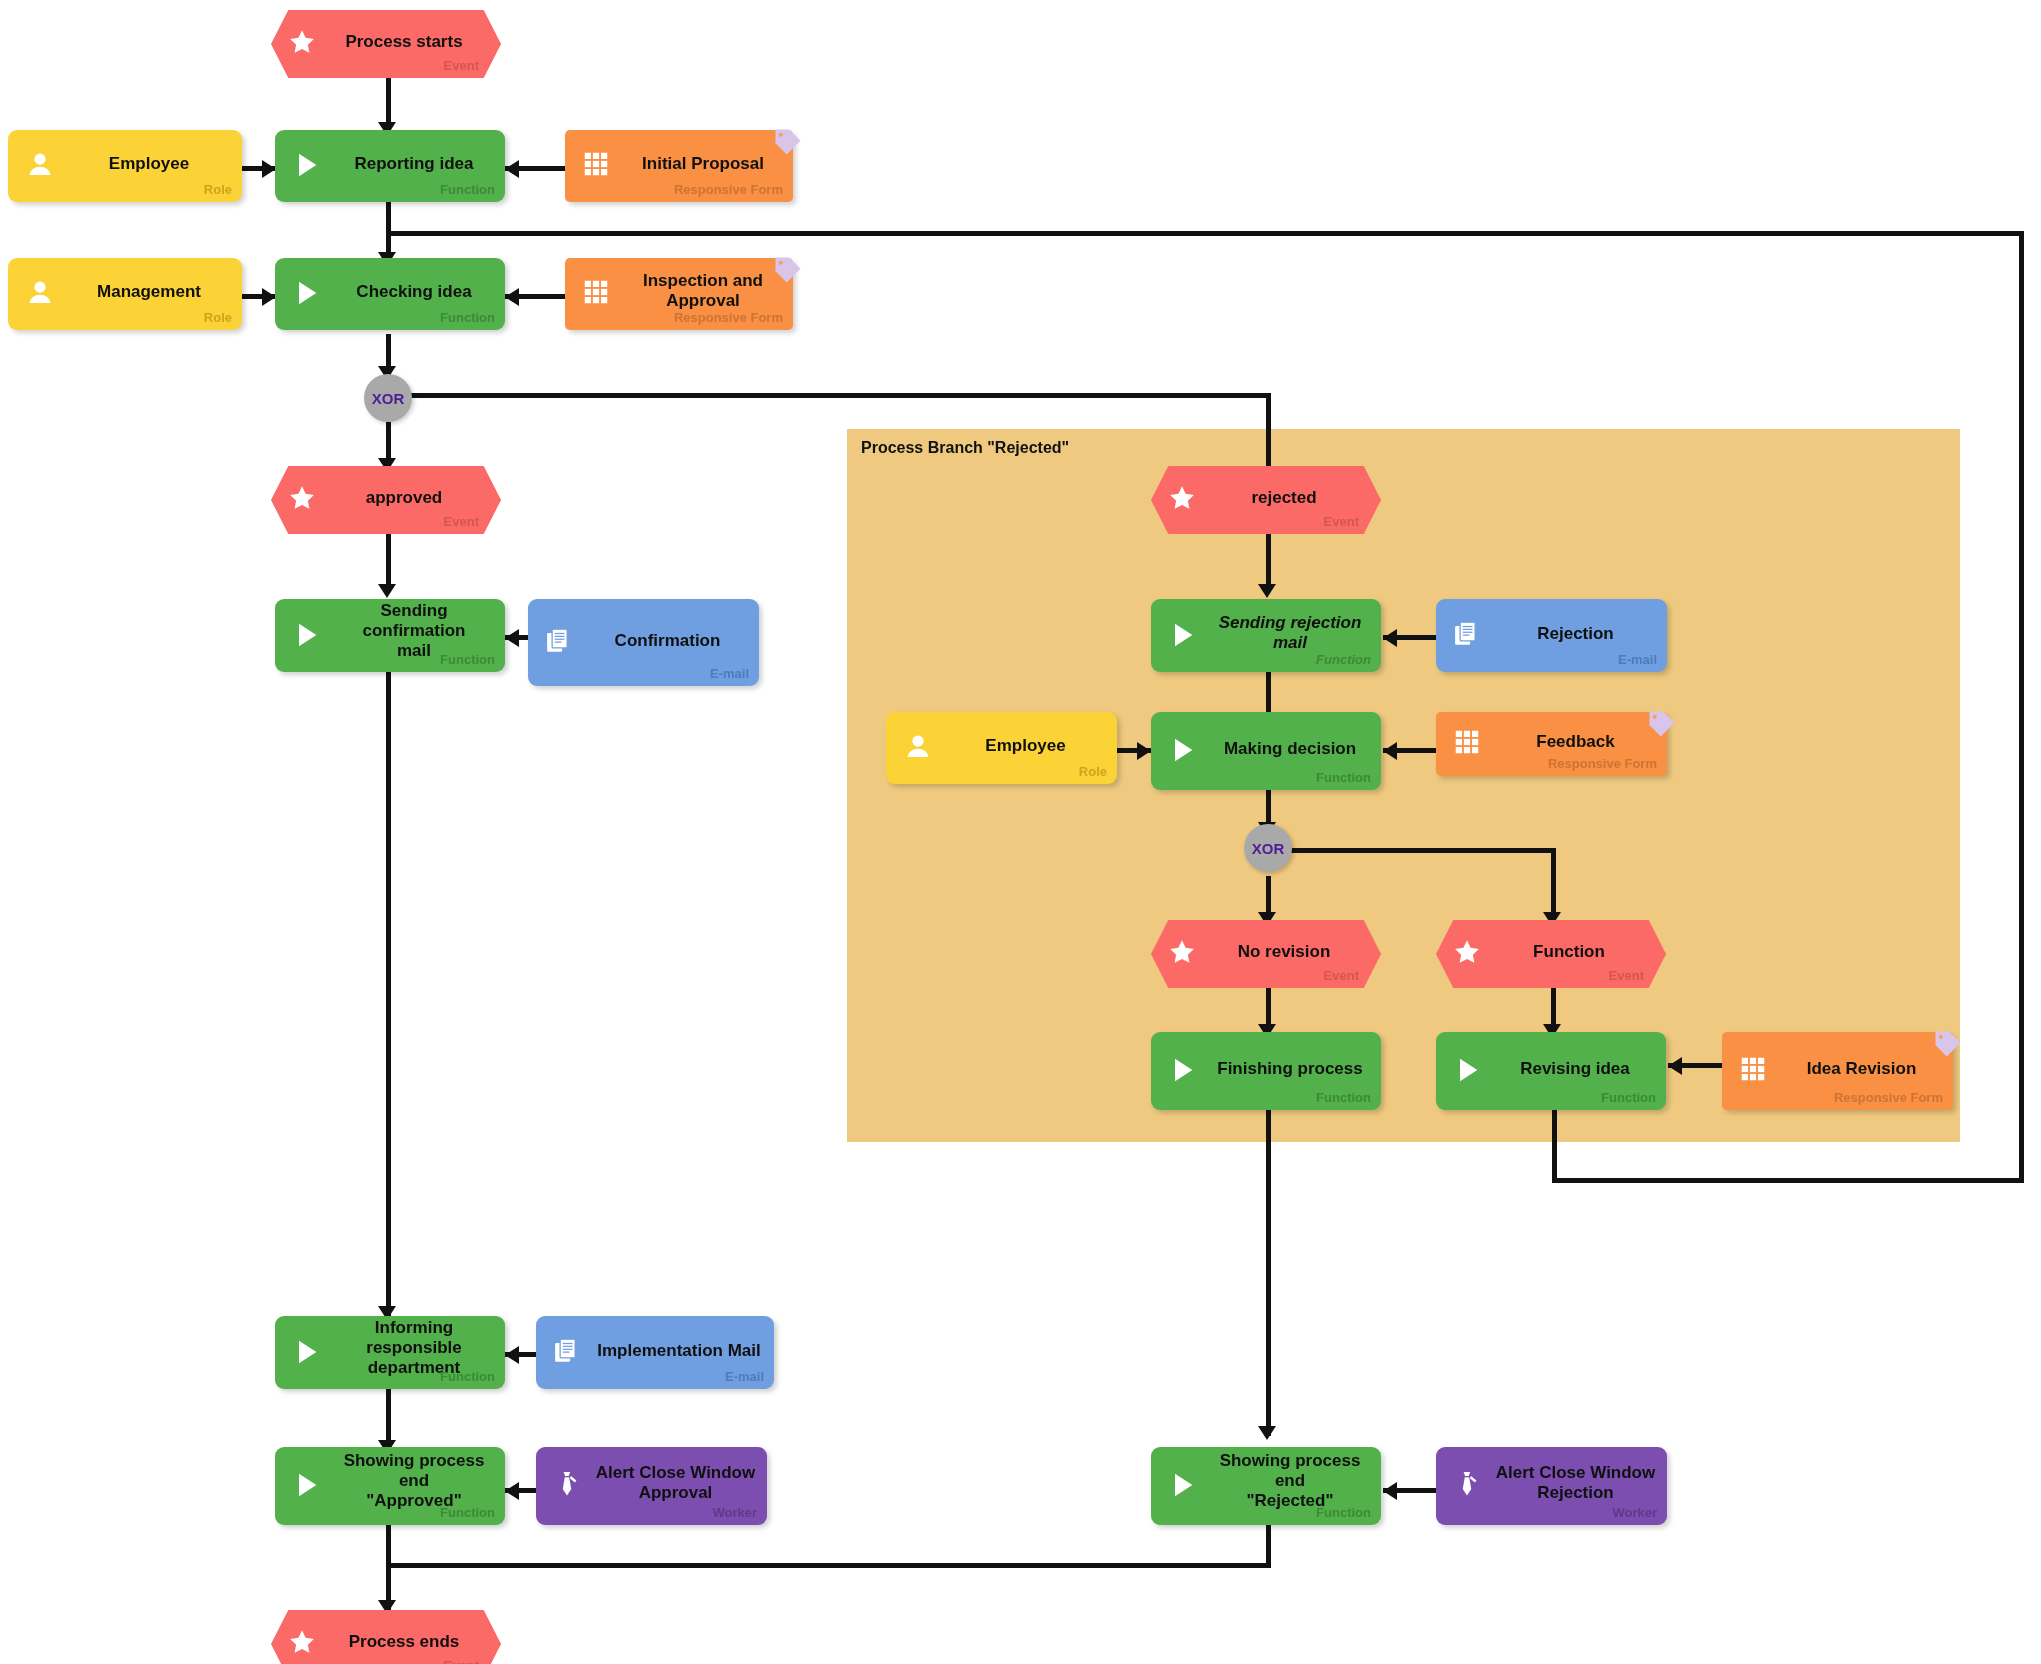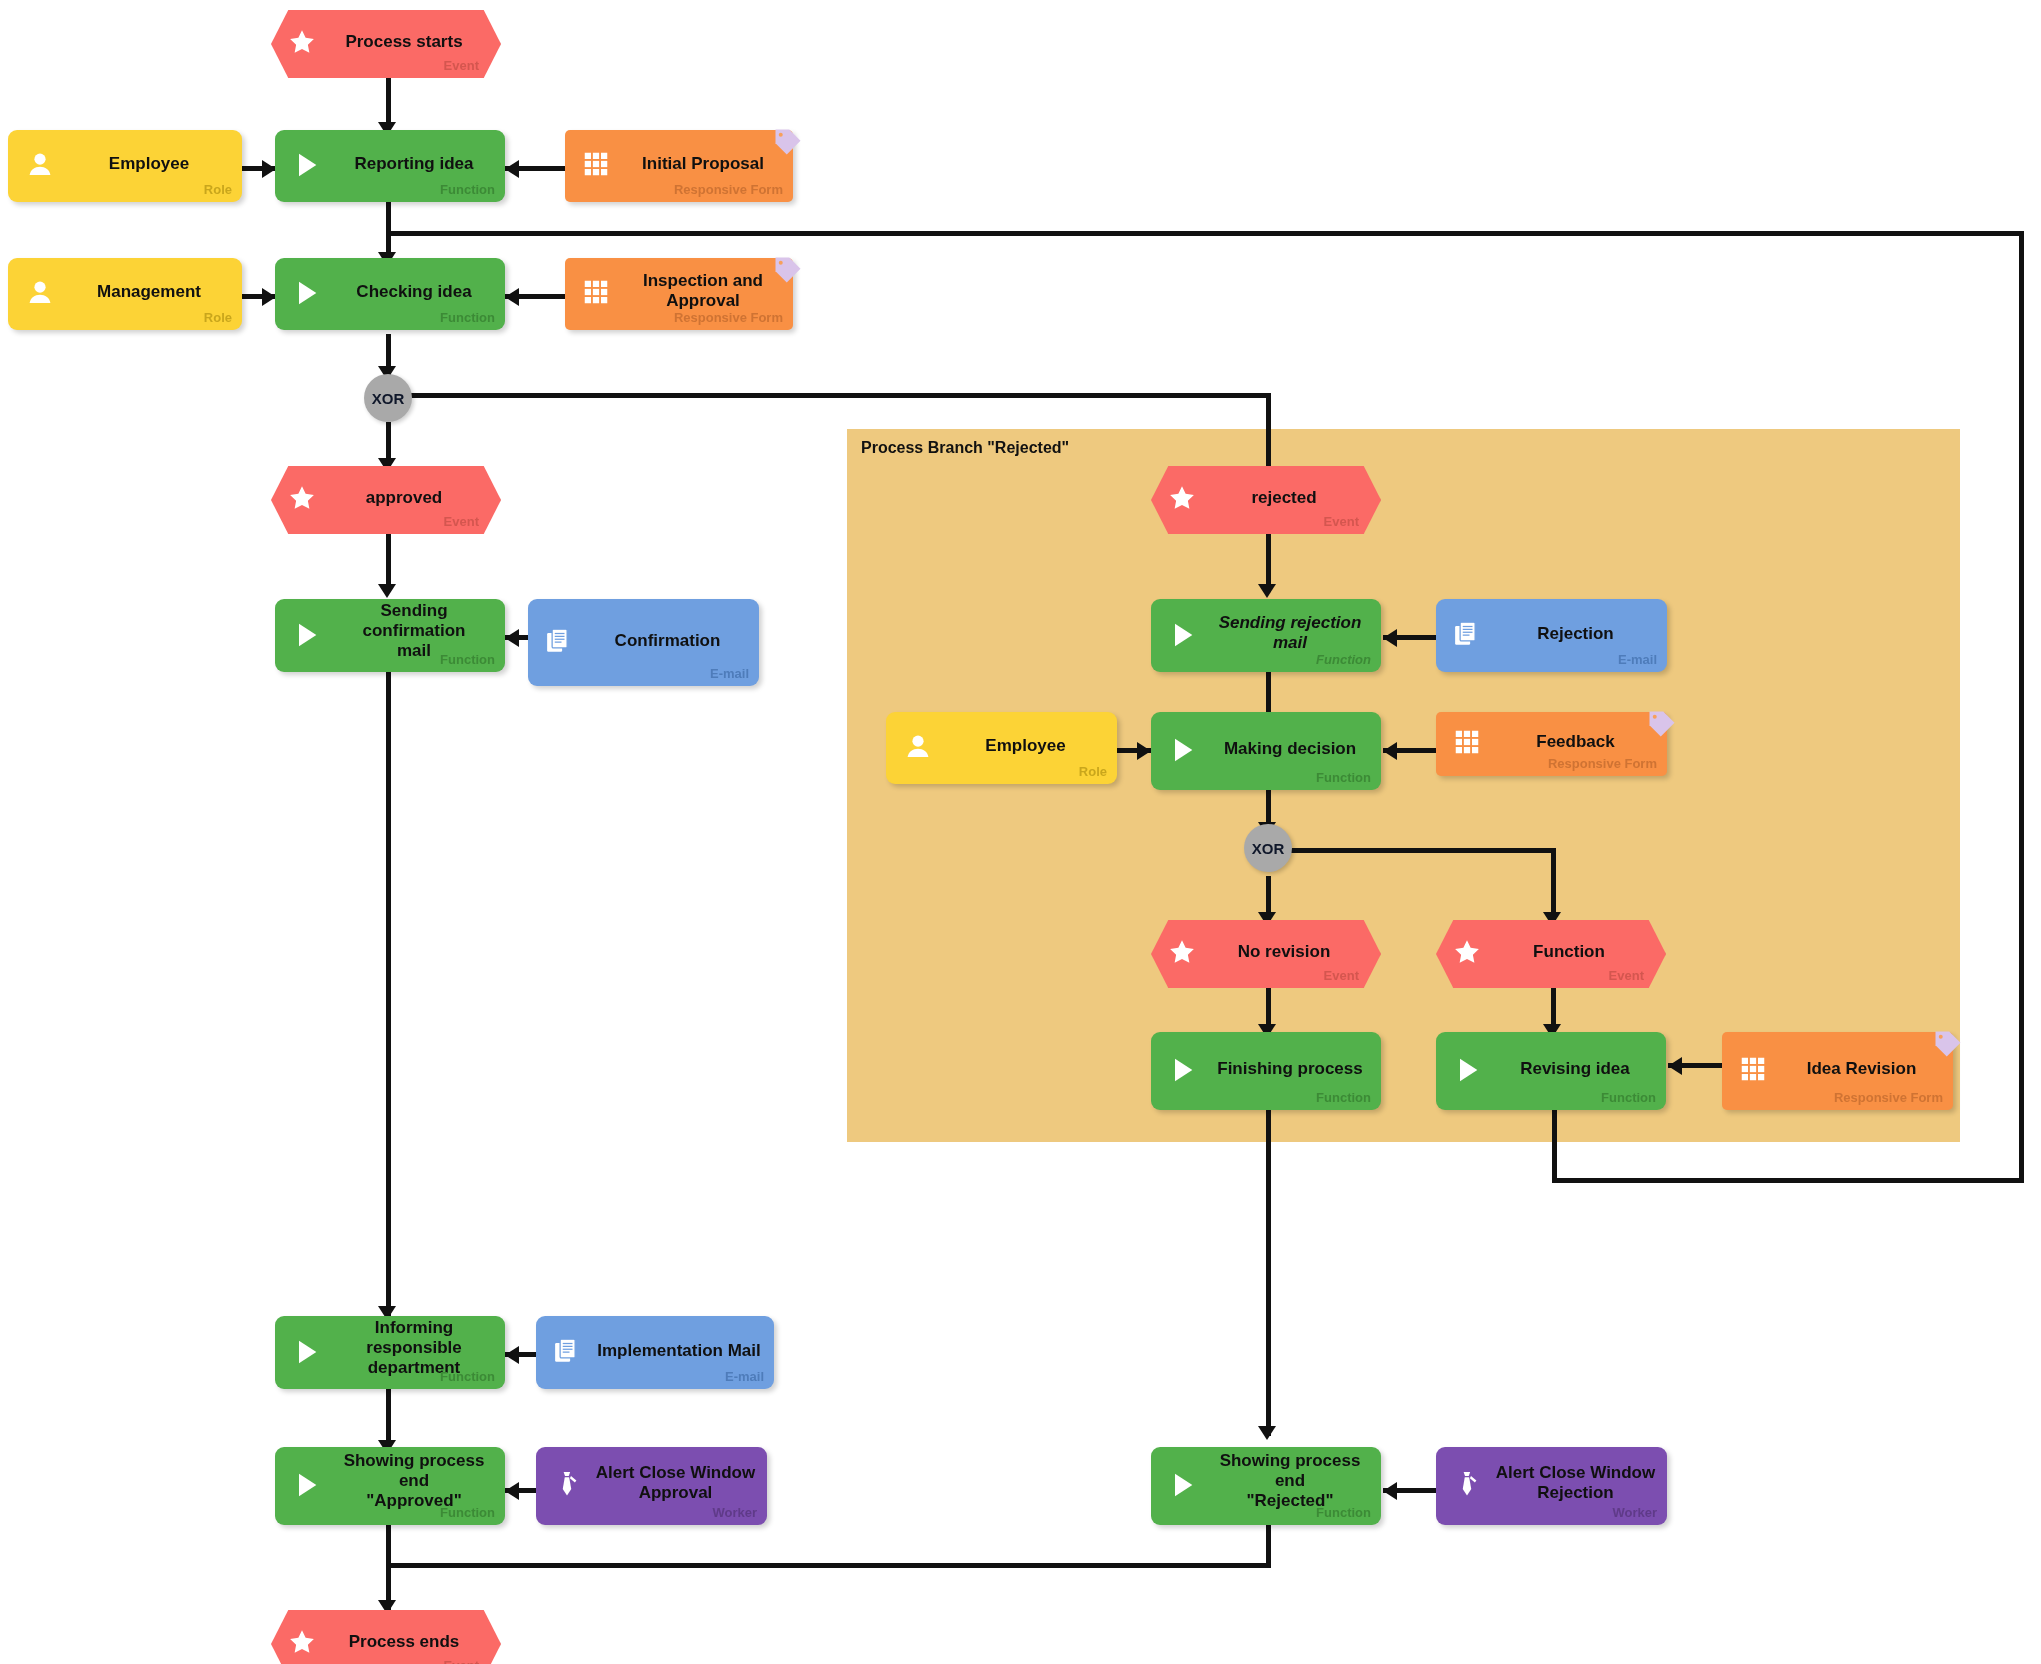--- a/index.html
+++ b/index.html
@@ -31,21 +31,21 @@
   .evt{background:#fb6a66;
        clip-path:polygon(0% 50%, 7.5% 0%, 92.5% 0%, 100% 50%, 92.5% 100%, 7.5% 100%);
        border-radius:0;}
   .evt .typ{color:#d4564f;right:22px;}
   .evt .ttl{left:66px;right:30px;}
 
   
   .xor{position:absolute;width:48px;height:48px;border-radius:50%;
        background:#a9a9a9;box-shadow:2px 2px 4px rgba(0,0,0,.2);
        display:flex;align-items:center;justify-content:center;
-       font-size:15px;font-weight:700;color:#0f172a;}
+       font-size:15px;font-weight:700;color:#4c1d95;}
 
   
   .branch{position:absolute;background:#eec97f;}
   .branch .bttl{position:absolute;left:14px;top:10px;font-size:16px;font-weight:700;color:#111;}
 
   
   .ln{position:absolute;background:#111;}
   .ah{position:absolute;width:0;height:0;}
   .ah.down{border-left:9px solid transparent;border-right:9px solid transparent;border-top:14px solid #111;}
   .ah.left{border-top:9px solid transparent;border-bottom:9px solid transparent;border-right:14px solid #111;}

